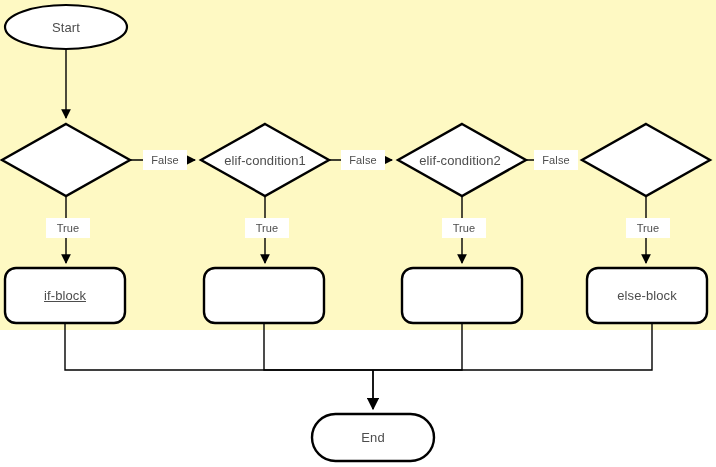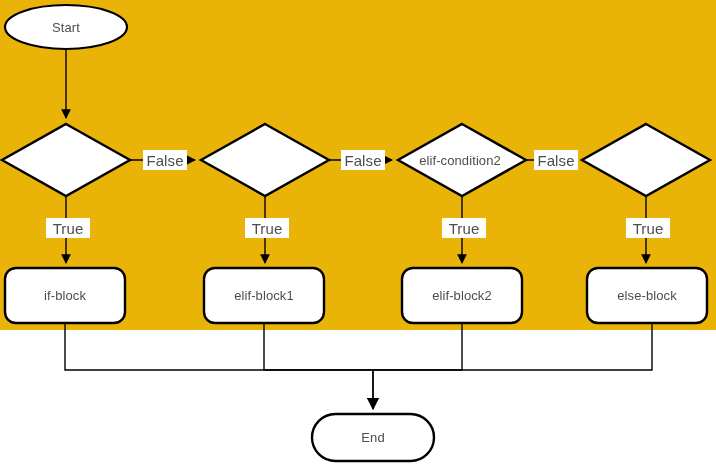--- a/index.html
+++ b/index.html
@@ -10,21 +10,21 @@
   body {
     width: 716px;
     height: 467px;
     font-family: "Liberation Sans", sans-serif;
     overflow: hidden;
   }
   #flow-canvas {
     position: relative;
     width: 716px;
     height: 330px;
-    background: #eab308;
+    background: #fef9c3;
   }
   #flow-svg {
     position: absolute;
     left: 0;
     top: 0;
     width: 716px;
     height: 467px;
   }
   .node-label {
     position: absolute;
@@ -35,21 +35,21 @@
     color: #4d4d4d;
     white-space: nowrap;
     pointer-events: none;
     letter-spacing: 0.1px;
   }
   .edge-label {
     position: absolute;
     display: flex;
     align-items: center;
     justify-content: center;
-    font-size: 15px;
+    font-size: 11px;
     color: #4d4d4d;
     background: #ffffff;
     white-space: nowrap;
     padding: 0 2px;
     letter-spacing: 0.1px;
   }
 </style>
 </head>
 <body>
 
@@ -97,25 +97,24 @@
 
     <path d="M 65 323 L 65 370 L 373 370" fill="none" stroke="#000000" stroke-width="1.4"></path>
     <path d="M 264 323 L 264 370 L 373 370" fill="none" stroke="#000000" stroke-width="1.4"></path>
     <path d="M 462 323 L 462 370 L 373 370" fill="none" stroke="#000000" stroke-width="1.4"></path>
     <path d="M 652 323 L 652 370 L 373 370" fill="none" stroke="#000000" stroke-width="1.4"></path>
 
     <line x1="373" y1="370" x2="373" y2="409" stroke="#000000" stroke-width="1.8" marker-end="url(#arrow)"></line>
   </svg>
 
   <div class="node-label" style="left:5px;  top:5px;   width:122px; height:44px;">Start</div>
+  <div class="node-label" style="left:201px;top:138px; width:128px; height:44px;">elif-condition1</div>
   <div class="node-label" style="left:396px;top:138px; width:128px; height:44px;">elif-condition2</div>
 
-  <div class="node-label" style="left:5px;  top:268px; width:120px; height:55px;">if-block</div>
-  <div class="node-label" style="left:204px;top:268px; width:120px; height:55px;">elif-block1</div>
-  <div class="node-label" style="left:402px;top:268px; width:120px; height:55px;">elif-block2</div>
+  <div class="node-label" style="left:5px;  top:268px; width:120px; height:55px;text-decoration:underline;">if-block</div>
   <div class="node-label" style="left:312px;top:414px; width:122px; height:47px;">End</div>
 
   <div class="node-label" style="left:587px;top:268px; width:120px; height:55px;">else-block</div>
 
   <div class="edge-label" style="left:143px; top:150px; width:40px; height:20px;">False</div>
   <div class="edge-label" style="left:341px; top:150px; width:40px; height:20px;">False</div>
   <div class="edge-label" style="left:534px; top:150px; width:40px; height:20px;">False</div>
 
   <div class="edge-label" style="left:46px;  top:218px; width:40px; height:20px;">True</div>
   <div class="edge-label" style="left:245px; top:218px; width:40px; height:20px;">True</div>

